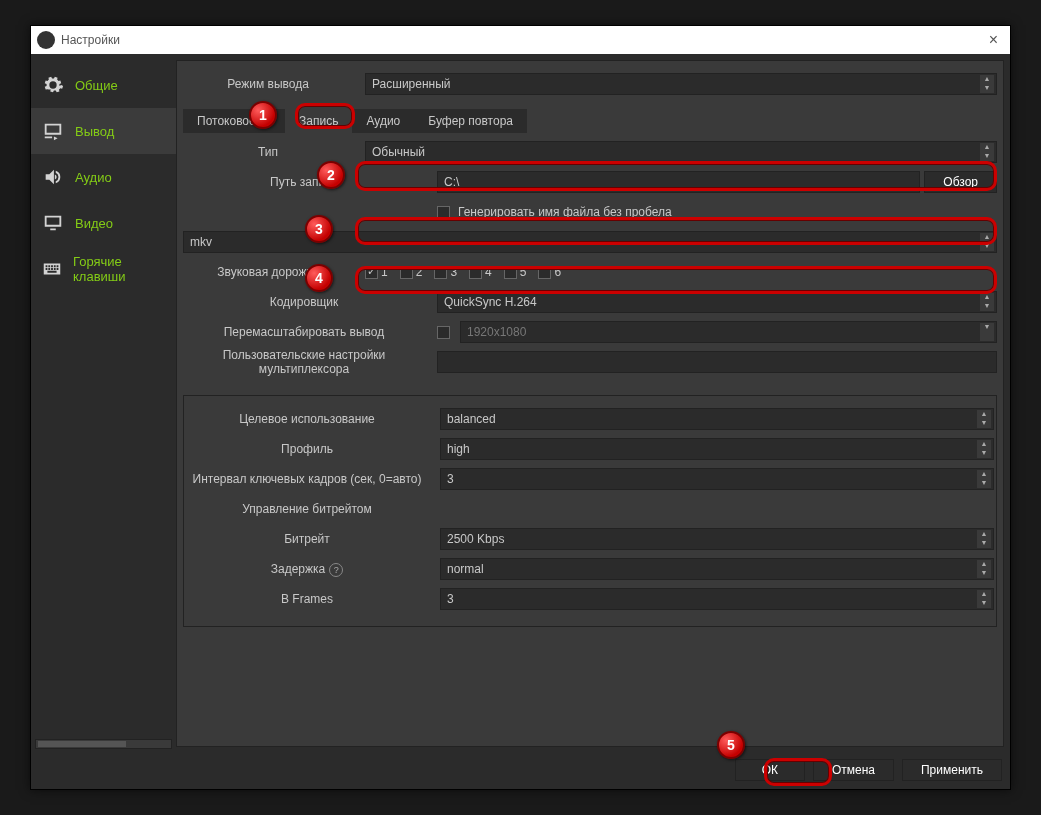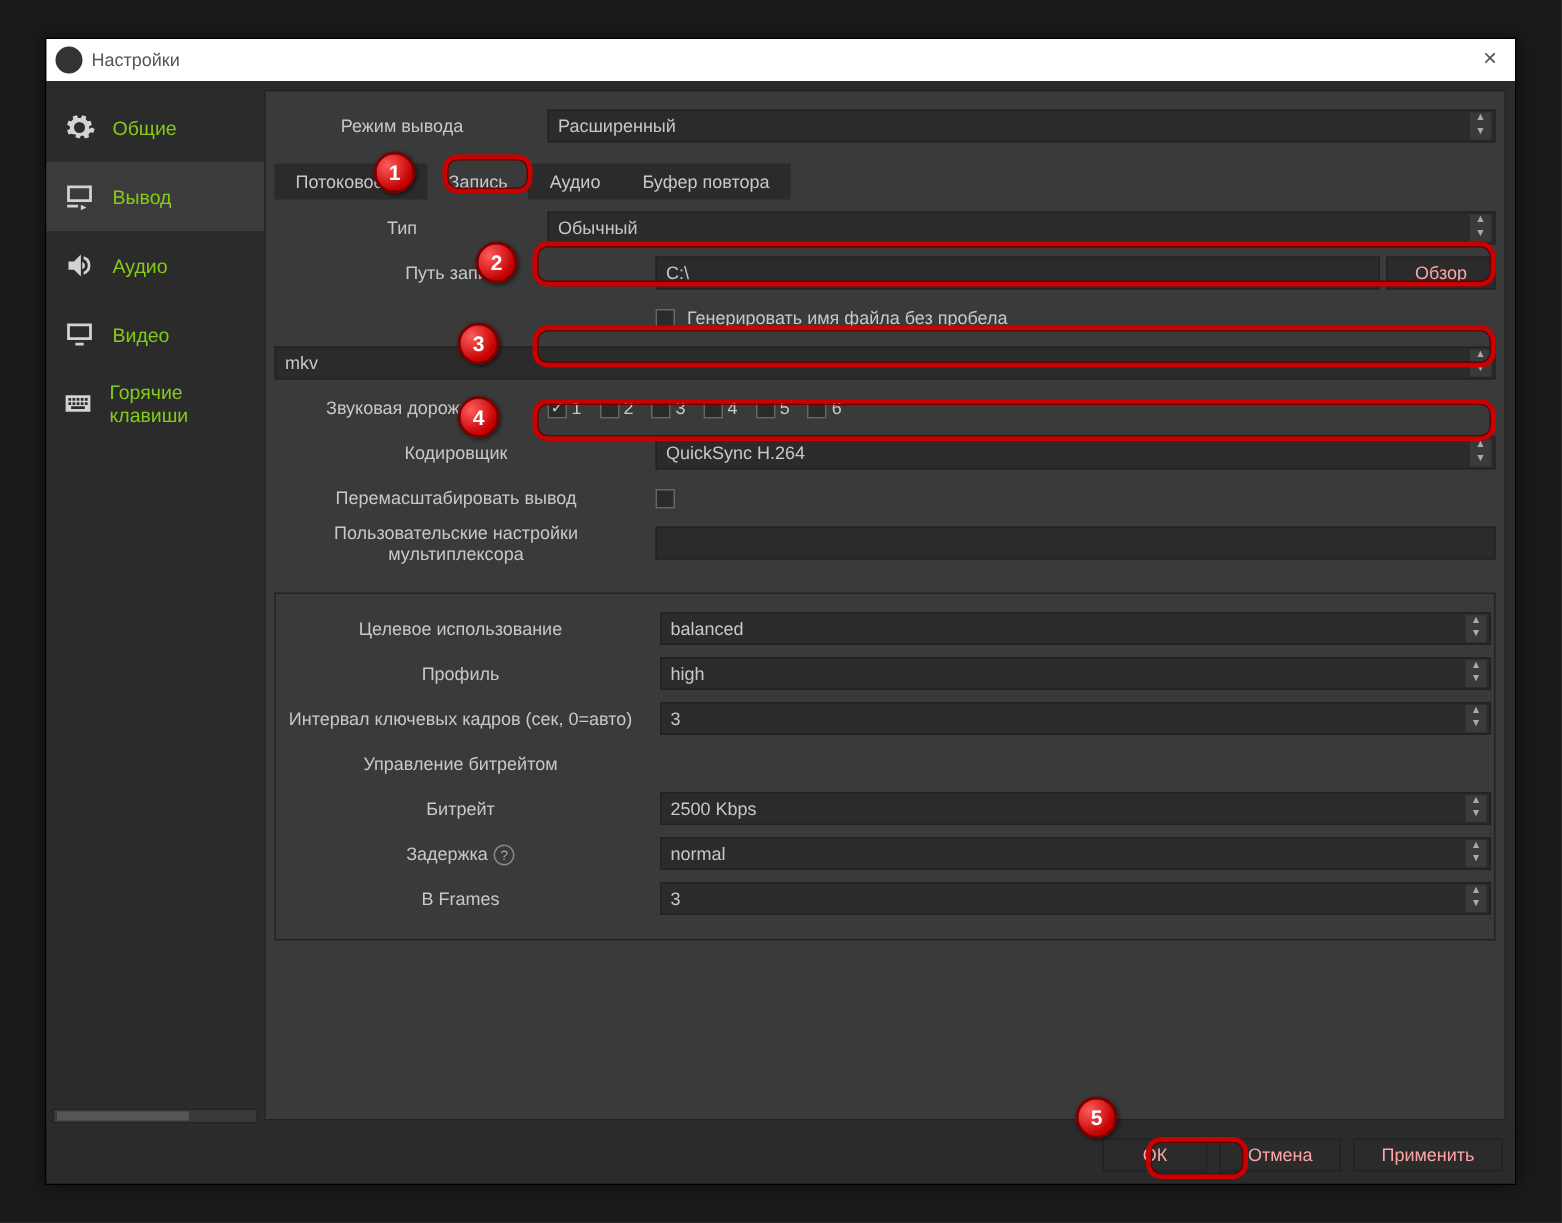--- a/index.html
+++ b/index.html
@@ -126,21 +126,21 @@
     padding: 5px 14px;
     background: #2b2b2b;
     color: #c8c8c8;
     cursor: pointer;
     font-size: 12px;
   }
   .tab.active { background: #3a3a3a; }
   .btn {
     background: #2b2b2b;
     border: 1px solid #222;
-    color: #fca5a5;
+    color: #ffffff;
     height: 22px;
     padding: 0 18px;
     line-height: 20px;
     cursor: pointer;
     min-width: 70px;
     text-align: center;
   }
   .checkbox {
     width: 13px; height: 13px; background: #2b2b2b; border: 1px solid #666; display:inline-block;
     position: relative; flex-shrink:0;
@@ -333,20 +333,26 @@
           <div class="spin">
               <span>▲</span>
               <span>▼</span>
             </div>
         </div>
       </div>
 
       <div class="row">
         <div class="label">Перемасштабировать вывод</div>
         <span class="checkbox"></span>
+        <div class="select dim" style="margin-left:6px;">
+          <span>1920x1080</span>
+          <div class="spin">
+              <span>▼</span>
+            </div>
+        </div>
       </div>
 
       <div class="row">
         <div class="label">Пользовательские настройки мультиплексора</div>
         <div class="inputbox"></div>
       </div>
 
       <div class="group">
         <div class="row">
           <div class="label">Целевое использование</div>

